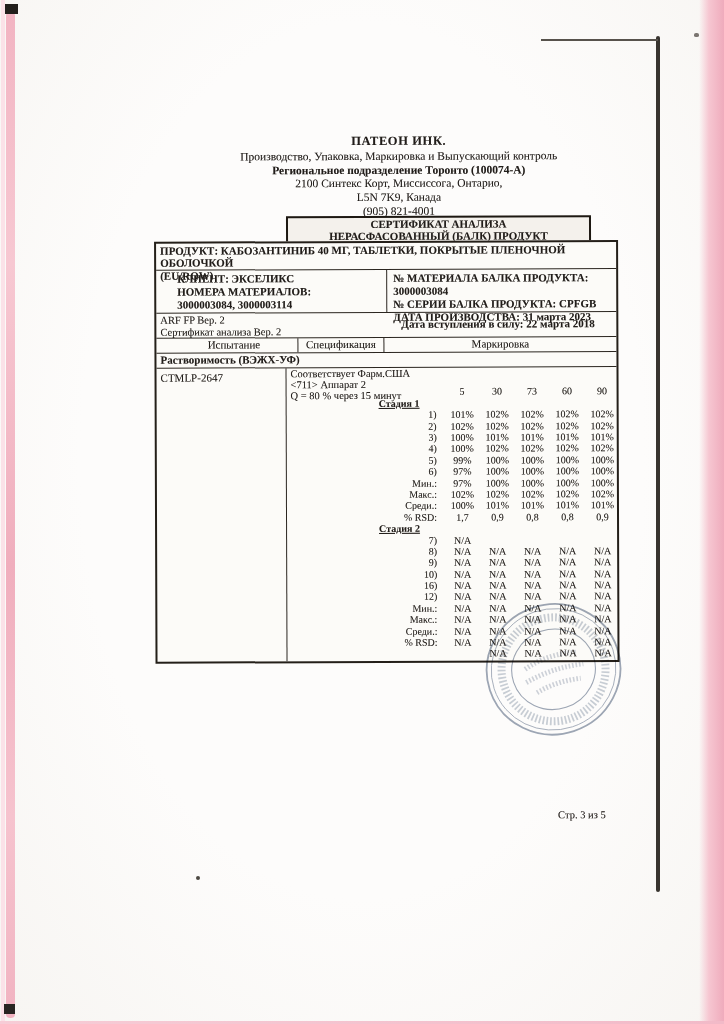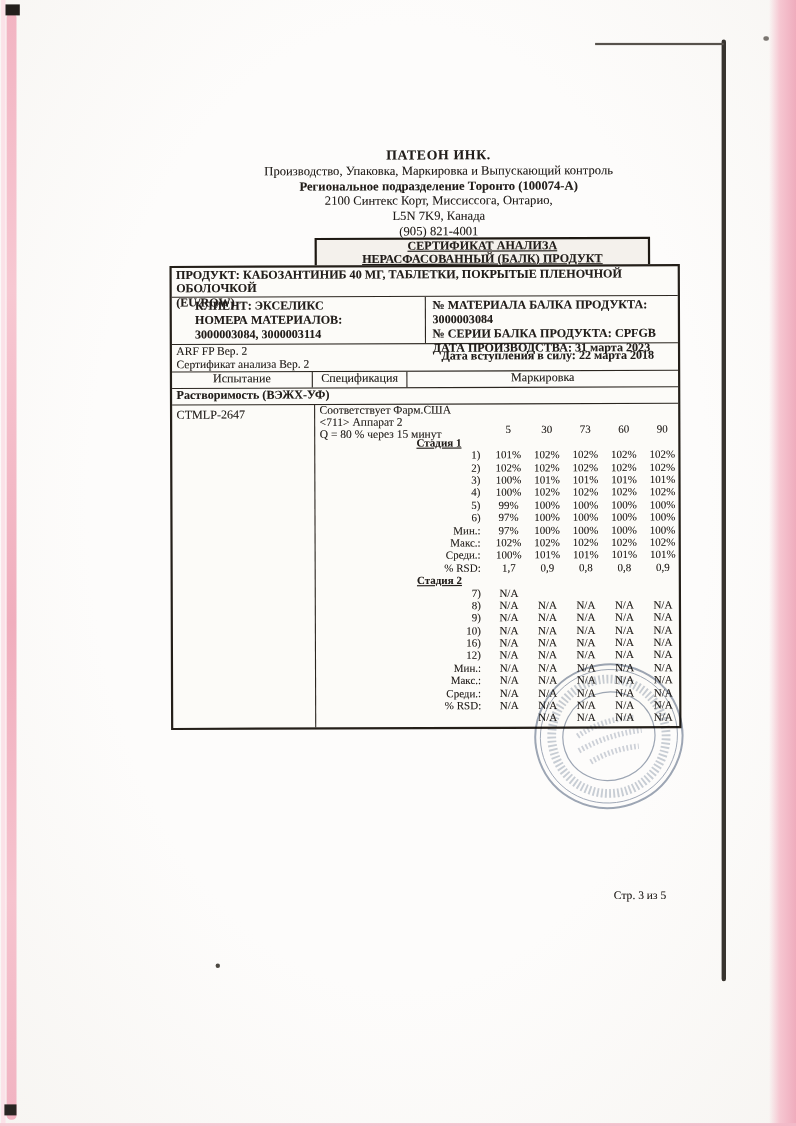--- a/index.html
+++ b/index.html
@@ -35,34 +35,34 @@
   
   .hdr { position:absolute; top:135px; left:150px; width:500px; text-align:center;
          font-size:11.5px; line-height:13.8px; }
   .hdr .company { font-weight:bold; font-size:12.5px; letter-spacing:0.6px; margin-bottom:1px; }
   .b { font-weight:bold; }
 
   
   .title-box { position:absolute; top:216px; left:287px; width:305px;
     border:2px solid #1d1812; background:#f4f1ec;
     text-align:center; font-weight:bold; font-size:11px; line-height:11.5px; padding:1px 2px; }
-  .title-box .u { text-decoration:underline; }
+  .title-box .u { }
 
   
   .tbl { position:absolute; top:241px; left:155px; width:464px;
     border:2px solid #241f19; background:#fcfbf8; font-size:11px; }
   .row { border-bottom:1.4px solid #2b2620; position:relative; }
   .product-row { height:27px; padding:1px 4px; font-weight:bold; line-height:12.3px; }
   .info-row { height:43px; display:flex; }
   .info-left { width:214px; border-right:1.4px solid #2b2620; padding:2px 4px; font-weight:bold; line-height:13px;margin-left:17px; }
   .info-right { flex:1; padding:2px 6px; font-weight:bold; line-height:13px; }
   .ver-row { height:25px; padding:1px 4px; font-size:10.5px; line-height:11.5px; }
   .ver-right { position:absolute; left:245px; top:6px; font-weight:bold; font-size:11px; }
   .head-row { height:15px; display:flex; text-align:center; line-height:13.5px; }
-  .head-row .c1 { width:128px; border-right:1.3px solid #2b2620; }
+  .head-row .c1 { width:128px; border-right:1.3px solid #2b2620;margin-left:14px; }
   .head-row .c2 { width:86px; border-right:1.3px solid #2b2620; }
   .head-row .c3 { flex:1; }
   .sec-row { height:15px; padding-left:4px; font-weight:bold; line-height:13.5px; }
   .big-row { height:293px; border-bottom:none; }
   .cell-test { position:absolute; left:0; top:0; width:130px; height:100%;
     border-right:1.4px solid #2b2620; padding:3px 4px; }
   .cell-spec { position:absolute; left:134px; top:1px; width:120px;
     font-size:10.5px; line-height:10.8px; white-space:nowrap; }
 
   

